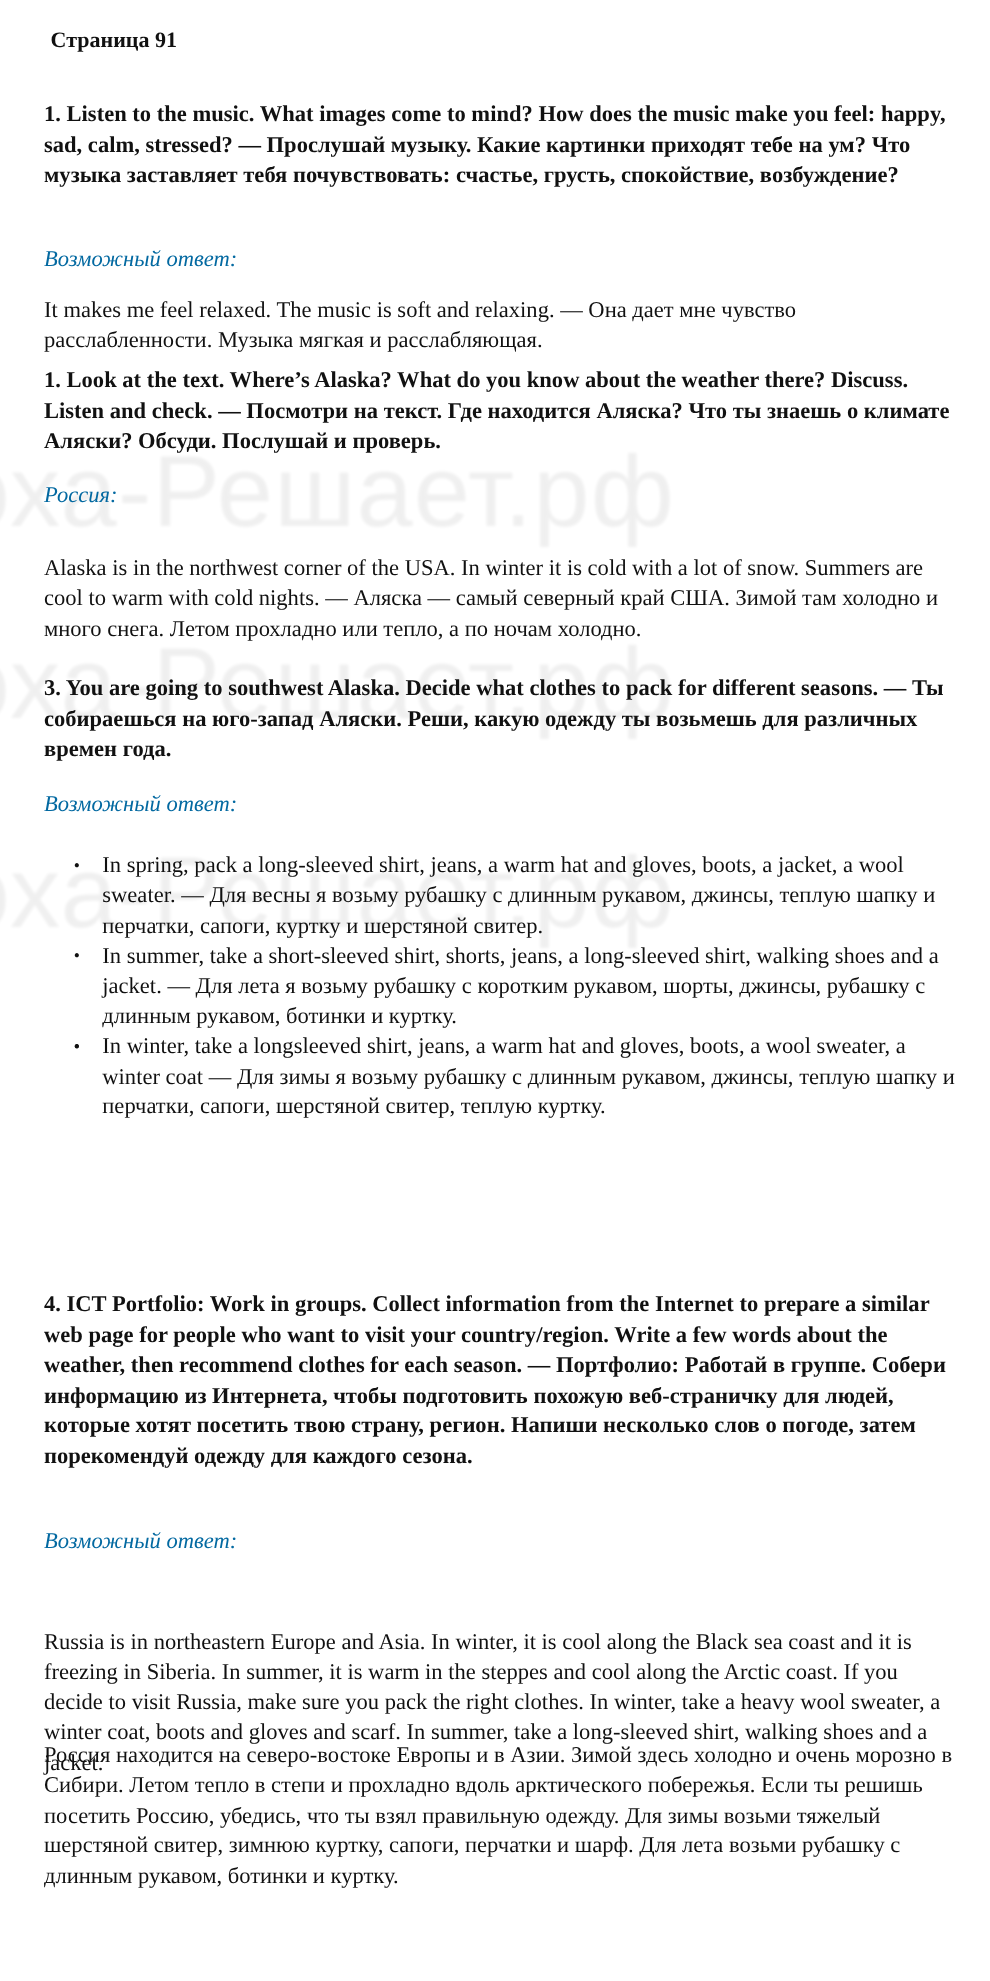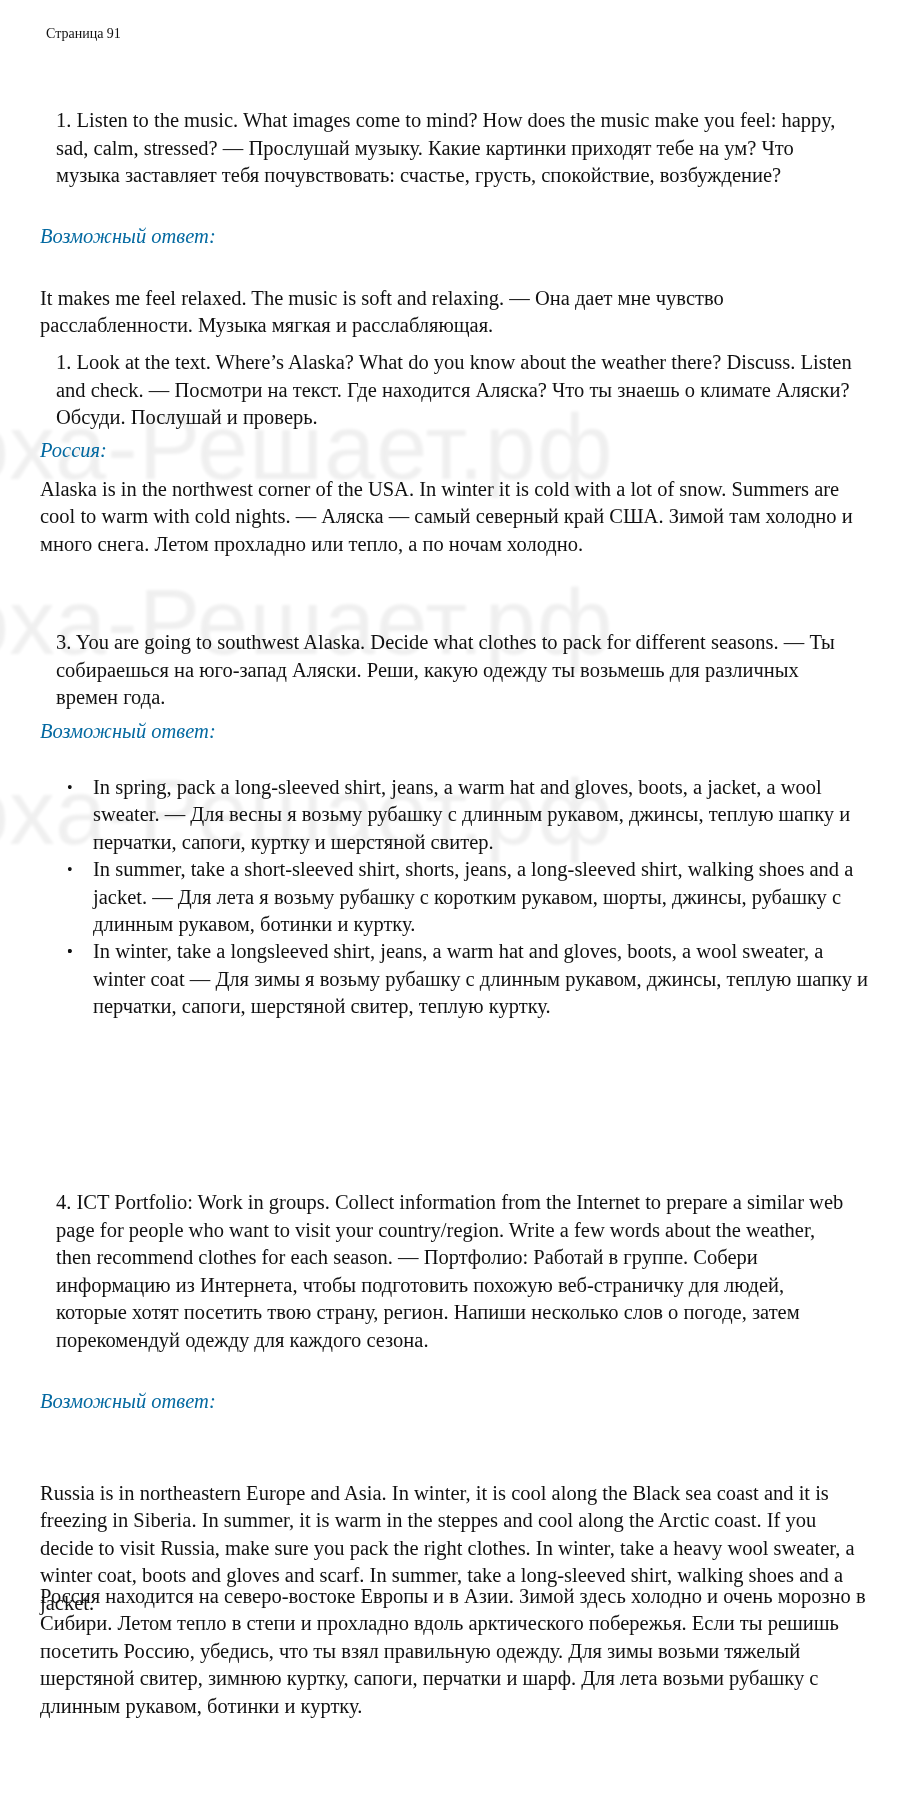--- a/index.html
+++ b/index.html
@@ -15,25 +15,25 @@
     white-space: nowrap; pointer-events: none; letter-spacing: 1px;
     filter: blur(1.5px);
   }
   .wm1 { top: 395px; }
   .wm2 { top: 570px; }
   .wm3 { top: 760px; }
   .content {
     position: absolute; left: 40px; top: 0; width: 830px;
   }
   .page-title {
-    font-weight: normal; font-size: 14px; margin: 0;
+    font-weight: bold; font-size: 20px; margin: 0;
     position: absolute; top: 26px; left: 6px;
   }
   .q {
-    font-weight: normal; font-size: 20.5px; line-height: 27.5px; margin: 16px;
+    font-weight: bold; font-size: 20.5px; line-height: 27.5px; margin: 0;
   }
   .label {
     font-style: italic; font-size: 20.5px; line-height: 27px; margin: 0; color: #0369a1;
   }
   .p {
     font-size: 20.5px; line-height: 27.4px; margin: 0;
   }
   .block { position: absolute; left: 0; width: 830px; }
   ul.bullets {
     list-style: none; margin: 0; padding: 0;
@@ -56,31 +56,31 @@
 <div class="content">
 
   <h1 class="page-title">Страница 91</h1>
 
   <div class="block" style="top:91px">
     <p class="q">1. Listen to the music. What images come to mind? How does the music make you feel: happy, sad, calm, stressed? — Прослушай музыку. Какие картинки приходят тебе на ум? Что музыка заставляет тебя почувствовать: счастье, грусть, спокойствие, возбуждение?</p>
   </div>
   <div class="block" style="top:223px">
     <p class="label">Возможный ответ:</p>
   </div>
-  <div class="block" style="top:285px">
+  <div class="block" style="top:269px">
     <p class="p">It makes me feel relaxed. The music is soft and relaxing. — Она дает мне чувство расслабленности. Музыка мягкая и расслабляющая.</p>
   </div>
 
   <div class="block" style="top:333px">
     <p class="q">1. Look at the text. Where’s Alaska? What do you know about the weather there? Discuss. Listen and check. — Посмотри на текст. Где находится Аляска? Что ты знаешь о климате Аляски? Обсуди. Послушай и проверь.</p>
   </div>
   <div class="block" style="top:437px">
     <p class="label">Россия:</p>
   </div>
-  <div class="block" style="top:476px">
+  <div class="block" style="top:504px">
     <p class="p">Alaska is in the northwest corner of the USA. In winter it is cold with a lot of snow. Summers are cool to warm with cold nights. — Аляска — самый северный край США. Зимой там холодно и много снега. Летом прохладно или тепло, а по ночам холодно.</p>
   </div>
 
   <div class="block" style="top:613px">
     <p class="q">3. You are going to southwest Alaska. Decide what clothes to pack for different seasons. — Ты собираешься на юго-запад Аляски. Реши, какую одежду ты возьмешь для различных времен года.</p>
   </div>
   <div class="block" style="top:718px">
     <p class="label">Возможный ответ:</p>
   </div>
   <div class="block" style="top:774px">

